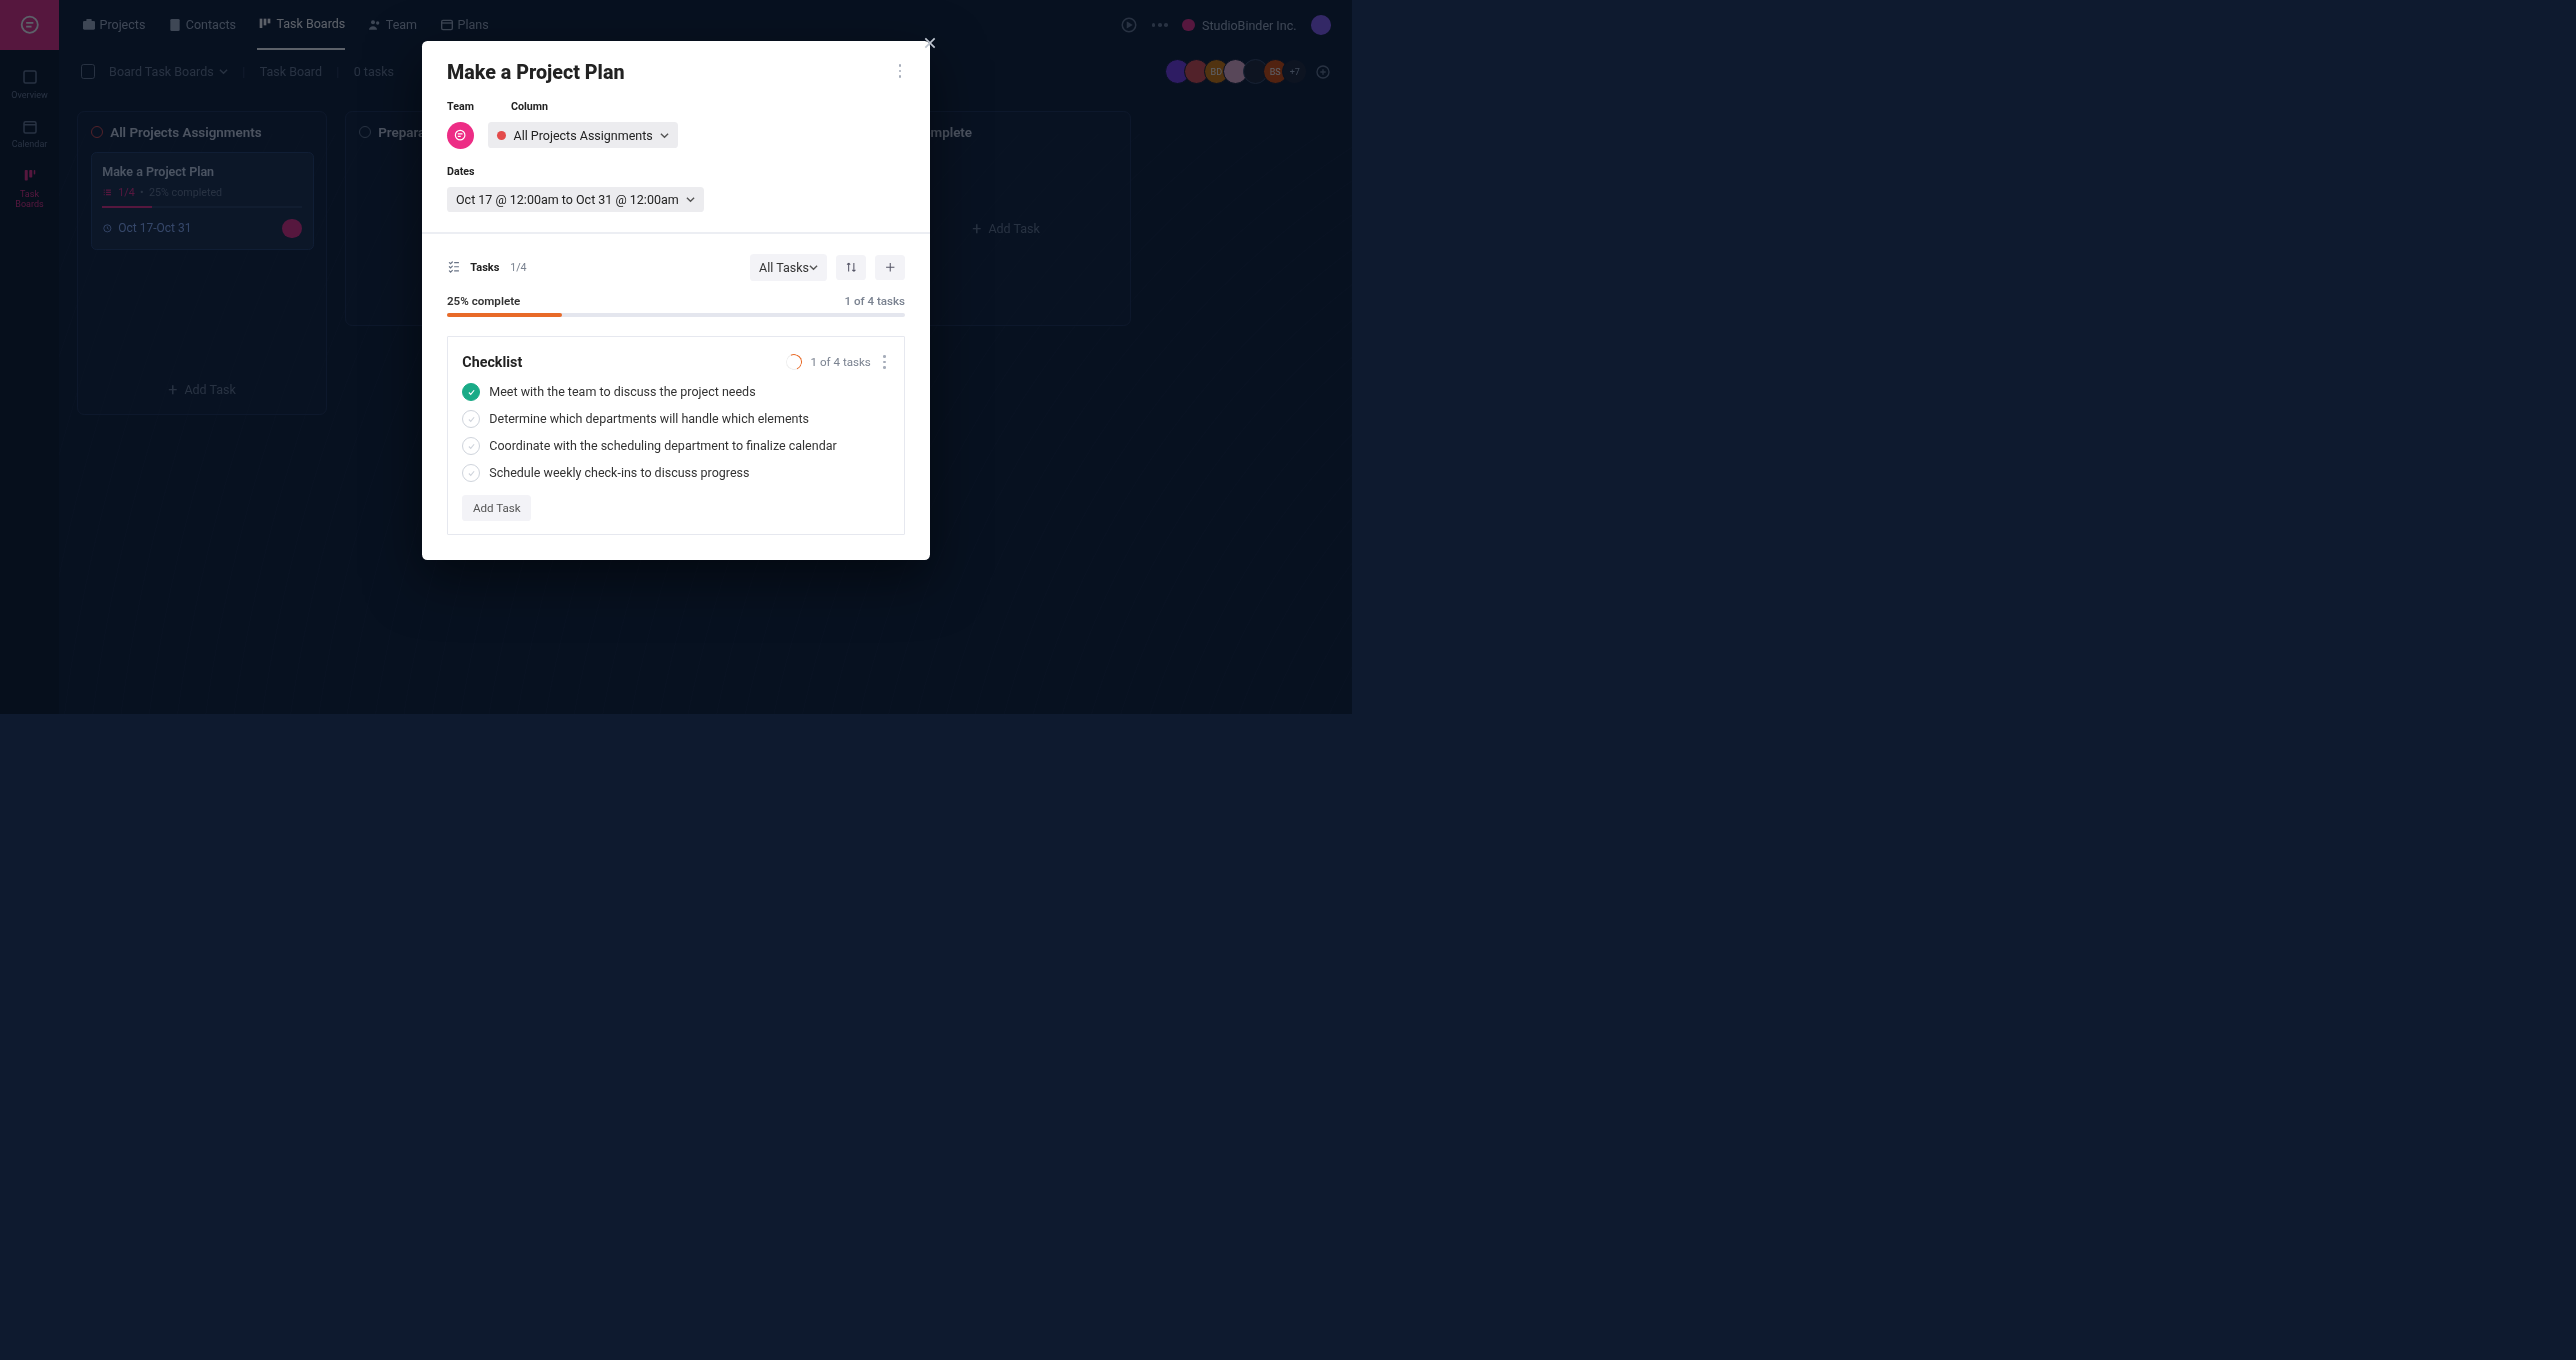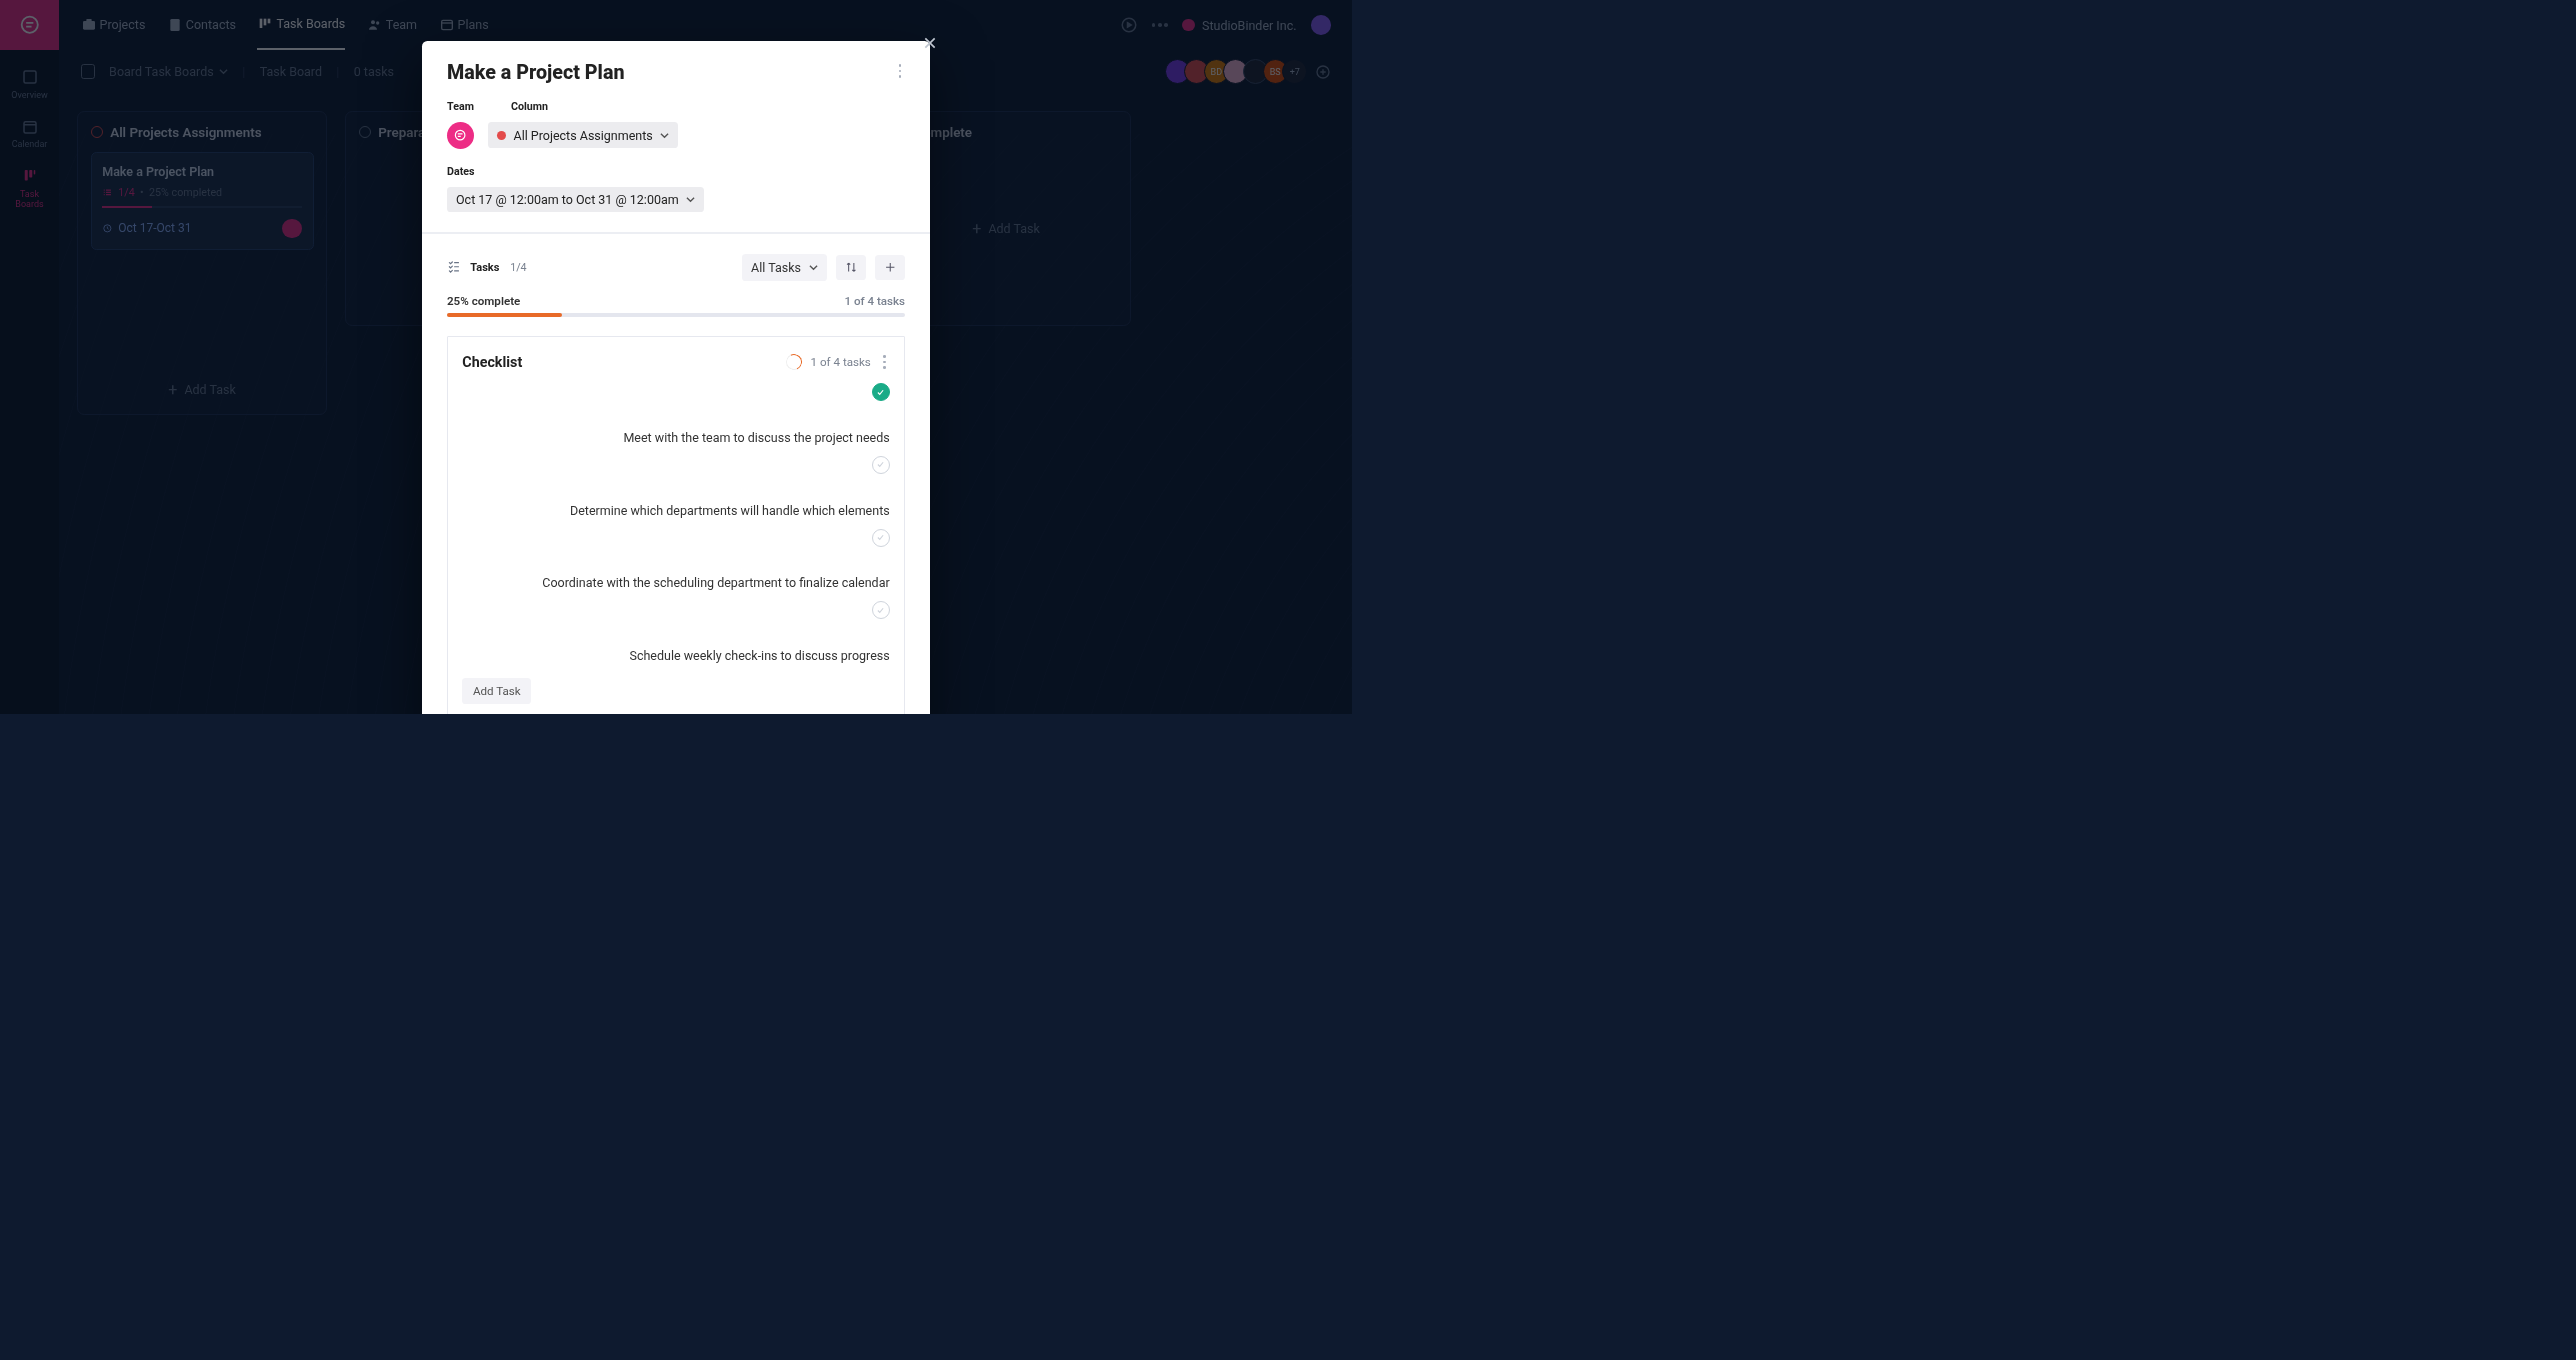--- a/index.html
+++ b/index.html
@@ -183,42 +183,42 @@
     border-radius:3.6px; padding:10.7px 12.5px; color:#37404f; font-size:12.5px;
   }
 
   
   .tasks-h { display:flex; align-items:center; gap:9px; }
   .tasks-h h2 { margin:0; font-size:11px; font-weight:700; color:#222; }
   .tasks-h .frac { font-size:10.7px; color:#7a8290; margin-left:1.8px; }
   .tasks-ctrl { margin-left:auto; display:flex; align-items:center; gap:9px; }
   .mini-btn {
     background:var(--grey-bg2); border-radius:3.6px; padding:6.3px 9px; cursor:pointer;
-    display:flex; align-items:center; gap:8px; color:#333;
+    display:flex; align-items:center; gap:0; color:#333;
   }
   .mini-btn.sq { width:30px; justify-content:center; padding:6.3px 0; }
   .progress-row {
     margin-top:12.5px; display:flex; justify-content:space-between;
     font-size:11.6px; color:#333; font-weight:600;
   }
   .progress-row .muted { color:#7a8290; font-weight:500; }
   .progress-bar { margin-top:5.4px; height:3.6px; background:#e4e6ee; border-radius:2.7px; position:relative; }
   .progress-bar .fill { position:absolute; left:0; top:0; height:100%; width:25%; background:var(--orange); border-radius:2.7px; }
 
   
   .checklist-card {
     margin-top:19.7px; border:0.9px solid #e6e8ef; border-radius:1px;
     padding:14.3px 14.3px 12.5px 14.3px;
   }
   .cl-head { display:flex; align-items:center; }
   .cl-head h3 { margin:0; font-size:14.3px; font-weight:700; color:#222; }
   .cl-head .sp { margin-left:auto; display:flex; align-items:center; gap:9px; color:#7a8290; font-size:11.6px; }
   .ring-sm { width:16px; height:16px; border-radius:50%; border:1.8px solid #eee; border-top-color:var(--orange); border-right-color:var(--orange); transform:rotate(20deg); }
   .cl-list { margin-top:10.7px; display:flex; flex-direction:column; gap:9px; }
-  .cl-item { display:flex; align-items:flex-end; gap:28px;flex-direction:column; }
+  .cl-item { display:flex; align-items:center; gap:9px; }
   .chk {
     flex:0 0 18px; width:18px; height:18px; border-radius:50%;
     border:1.8px solid #cfd4dc; display:flex; align-items:center; justify-content:center;
     cursor:pointer; background:#fff;
   }
   .chk.done { background:var(--green); border-color:var(--green); }
   .chk svg { width:9px; height:9px; }
   .cl-text { font-size:12.5px; color:#333; line-height:1.35; padding-top:0.9px; }
   .add-task-chip {
     margin-top:12.5px; display:inline-flex; background:var(--grey-bg2);

